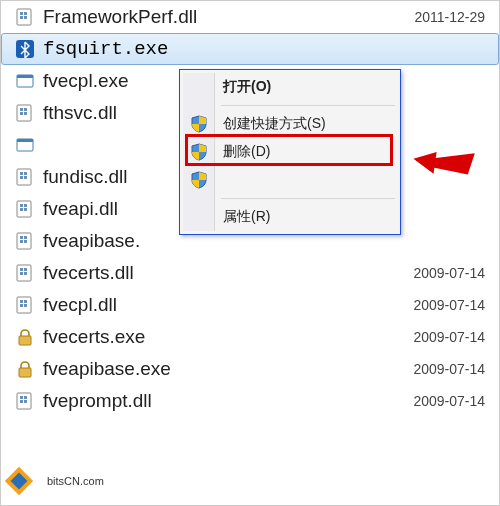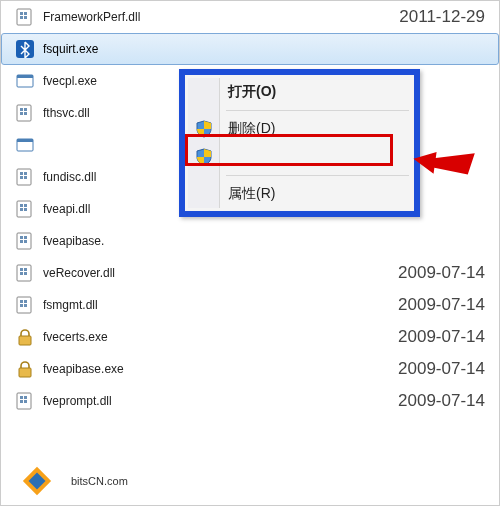--- a/index.html
+++ b/index.html
@@ -1,34 +1,34 @@
 <!DOCTYPE html>
 <html><head>
 <meta charset="utf-8">
 <style>
 * { box-sizing: border-box; margin: 0; padding: 0; }
 body { font-family: "Microsoft YaHei", "Segoe UI", Tahoma, sans-serif; font-size: 14px; background: #fff; width: 500px; height: 506px; overflow: hidden; position: relative; border: 1px solid #ccc; }
 .file-list { width: 100%; }
 .file-row { display: flex; align-items: center; height: 32px; padding: 0 8px 0 14px; }
 .file-row.selected { background: linear-gradient(#e6f1fb, #cfe5f8); border: 1px solid #7da9d8; border-radius: 3px; padding: 0 7px 0 13px; height: 32px; }
 .file-icon { width: 20px; height: 20px; margin-right: 8px; flex-shrink: 0; display: flex; align-items: center; justify-content: center; }
-.file-name { flex: 1; color: #222; font-size: 12px; }
-.file-date { color: #444; font-size: 17px; margin-left: auto; padding-right: 6px; }
-.selected .file-name { font-weight: 500; color: #000; }
-
-.context-menu { position: absolute; top: 68px; left: 178px; width: 241px; background: #f4f4f4; border: 6px solid #1d4ed8; box-shadow: 2px 2px 4px rgba(0,0,0,.25); padding: 3px; }
+.file-name { flex: 1; color: #222; font-size: 19px; }
+.file-date { color: #444; font-size: 14px; margin-left: auto; padding-right: 6px; }
+.selected .file-name { font-weight: 500; color: #000; font-family: Liberation Mono, monospace; }
+
+.context-menu { position: absolute; top: 68px; left: 178px; width: 222px; background: #f4f4f4; border: 1px solid #1d4ed8; box-shadow: 2px 2px 4px rgba(0,0,0,.25); padding: 3px; }
 .menu-gutter { position: absolute; top: 3px; bottom: 3px; left: 3px; width: 32px; background: #eeeef2; border-right: 1px solid #d6d6d6; }
 .menu-item { position: relative; display: flex; align-items: center; height: 28px; padding-left: 40px; color: #222; font-size: 14px; cursor: default; }
 .menu-item .shield { position: absolute; left: 7px; width: 18px; height: 18px; }
 .menu-sep { height: 1px; background: #d6d6d6; margin: 4px 2px 4px 38px; position: relative; }
 .highlight-box { position: absolute; border: 3px solid #d80000; pointer-events: none; }
 
 .arrow { position: absolute; top: 148px; left: 412px; pointer-events: none; }
 
-.watermark { position: absolute; bottom: 6px; left: 18px; display: flex; align-items: center; gap: 16px; font-size: 11px; color: #333; }
+.watermark { position: absolute; bottom: 6px; left: 0; display: flex; align-items: center; gap: 10px; font-size: 11px; color: #333; }
 .wm-logo { width: 36px; height: 36px; }
 
 svg { display: block; }
 </style>
 </head>
 <body>
 
 <div class="file-list">
 
   <div class="file-row">
@@ -130,35 +130,35 @@
   <div class="file-row">
     <span class="file-icon">
       <svg width="18" height="18">
           <rect x="1" y="1" width="14" height="16" rx="1" fill="#fff" stroke="#888"></rect>
           <rect x="4" y="4" width="3" height="3" fill="#6a8fb5"></rect>
           <rect x="8" y="4" width="3" height="3" fill="#6a8fb5"></rect>
           <rect x="4" y="8" width="3" height="3" fill="#6a8fb5"></rect>
           <rect x="8" y="8" width="3" height="3" fill="#6a8fb5"></rect>
         </svg>
     </span>
-    <span class="file-name">veRecover.dll</span>
-    <span class="file-date">2009-07-14</span>
-  </div>
-
-  <div class="file-row">
-    <span class="file-icon">
-      <svg width="18" height="18">
-          <rect x="1" y="1" width="14" height="16" rx="1" fill="#fff" stroke="#888"></rect>
-          <rect x="4" y="4" width="3" height="3" fill="#6a8fb5"></rect>
-          <rect x="8" y="4" width="3" height="3" fill="#6a8fb5"></rect>
-          <rect x="4" y="8" width="3" height="3" fill="#6a8fb5"></rect>
-          <rect x="8" y="8" width="3" height="3" fill="#6a8fb5"></rect>
-        </svg>
-    </span>
-    <span class="file-name">fsmgmt.dll</span>
+    <span class="file-name">fvecerts.dll</span>
+    <span class="file-date">2009-07-14</span>
+  </div>
+
+  <div class="file-row">
+    <span class="file-icon">
+      <svg width="18" height="18">
+          <rect x="1" y="1" width="14" height="16" rx="1" fill="#fff" stroke="#888"></rect>
+          <rect x="4" y="4" width="3" height="3" fill="#6a8fb5"></rect>
+          <rect x="8" y="4" width="3" height="3" fill="#6a8fb5"></rect>
+          <rect x="4" y="8" width="3" height="3" fill="#6a8fb5"></rect>
+          <rect x="8" y="8" width="3" height="3" fill="#6a8fb5"></rect>
+        </svg>
+    </span>
+    <span class="file-name">fvecpl.dll</span>
     <span class="file-date">2009-07-14</span>
   </div>
 
   <div class="file-row">
     <span class="file-icon">
       <svg width="18" height="18">
           <rect x="3" y="8" width="12" height="9" rx="1" fill="#e8b94a" stroke="#a8801a"></rect>
           <path d="M5 8 V6 a4 4 0 0 1 8 0 V8" fill="none" stroke="#a8801a" stroke-width="1.6"></path>
         </svg>
     </span>
@@ -195,20 +195,30 @@
 
 <div class="context-menu">
   <div class="menu-gutter"></div>
 
   <div class="menu-item">
     <span style="font-weight:600">打开(O)</span>
   </div>
 
   <div class="menu-sep"></div>
 
+  <div class="menu-item">
+    <span class="shield">
+      <svg width="18" height="18">
+          <path d="M9 1 L16 3 V9 C16 13 13 16 9 17 C5 16 2 13 2 9 V3 Z" fill="#4a90d9" stroke="#2b5fa0"></path>
+          <path d="M9 1 L16 3 V9 L9 9 Z" fill="#f5c518"></path>
+          <path d="M9 9 L9 17 C5 16 2 13 2 9 Z" fill="#f5c518"></path>
+        </svg>
+    </span>
+    <span>创建快捷方式(S)</span>
+  </div>
   <div class="menu-item">
     <span class="shield">
       <svg width="18" height="18">
           <path d="M9 1 L16 3 V9 C16 13 13 16 9 17 C5 16 2 13 2 9 V3 Z" fill="#4a90d9" stroke="#2b5fa0"></path>
           <path d="M9 1 L16 3 V9 L9 9 Z" fill="#f5c518"></path>
           <path d="M9 9 L9 17 C5 16 2 13 2 9 Z" fill="#f5c518"></path>
         </svg>
     </span>
     <span>删除(D)</span>
   </div>

